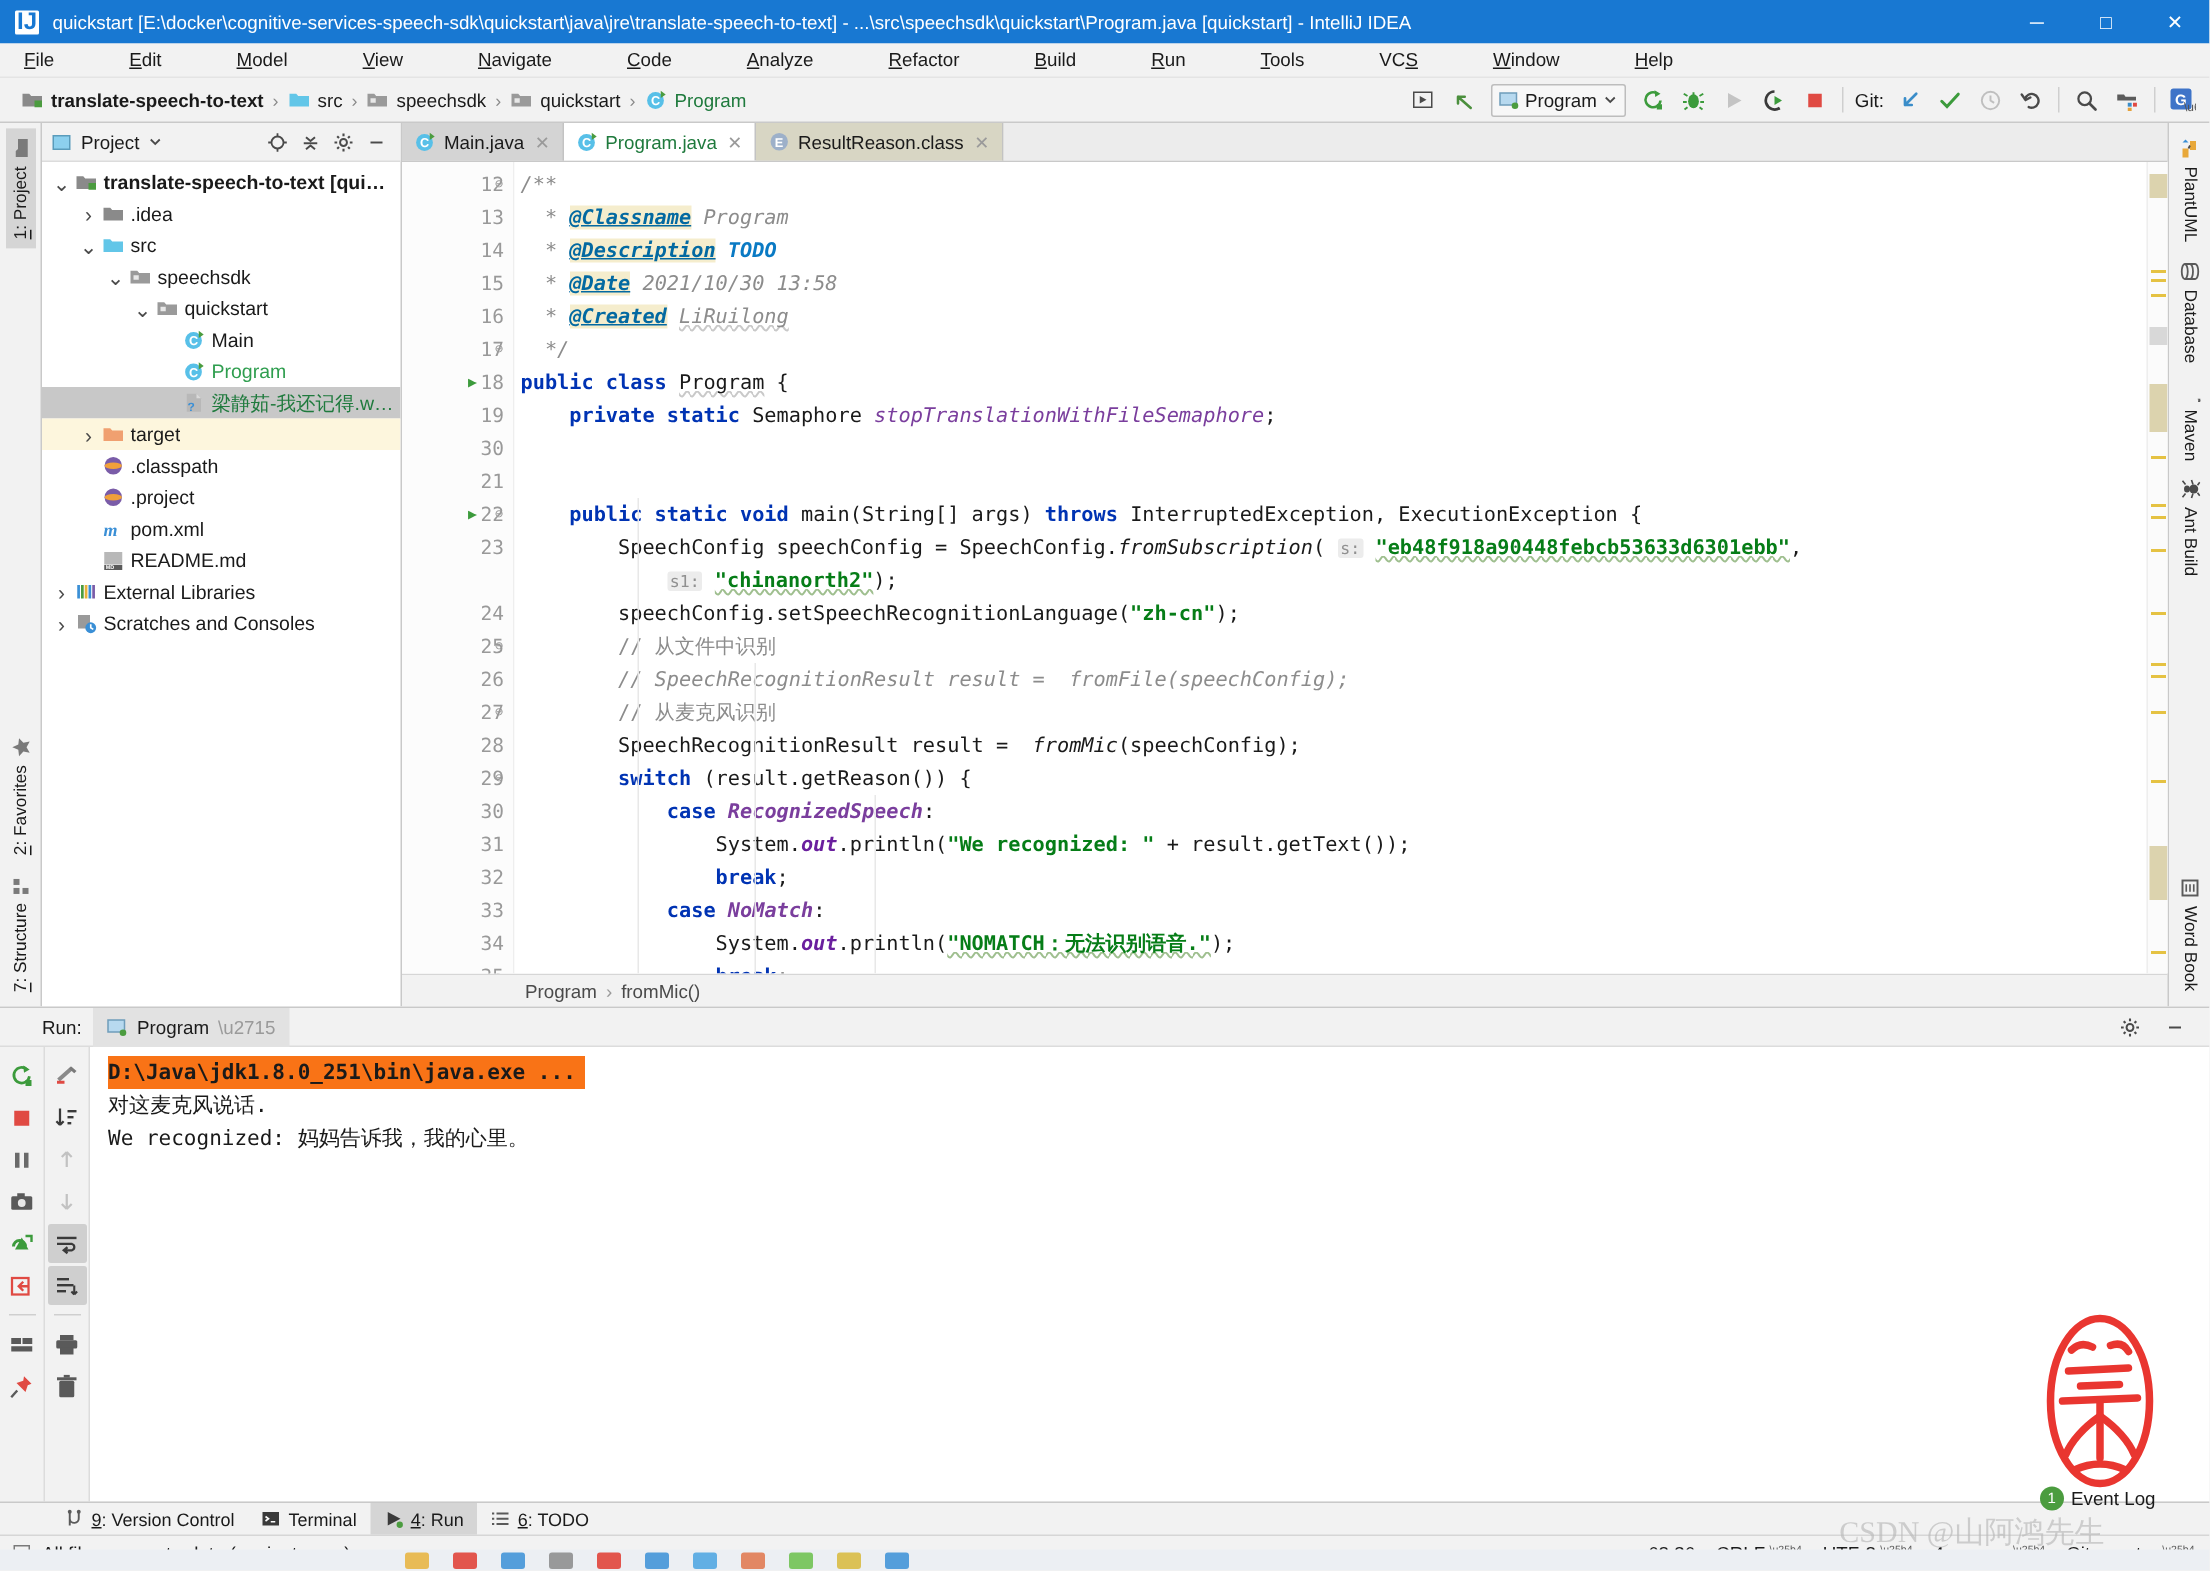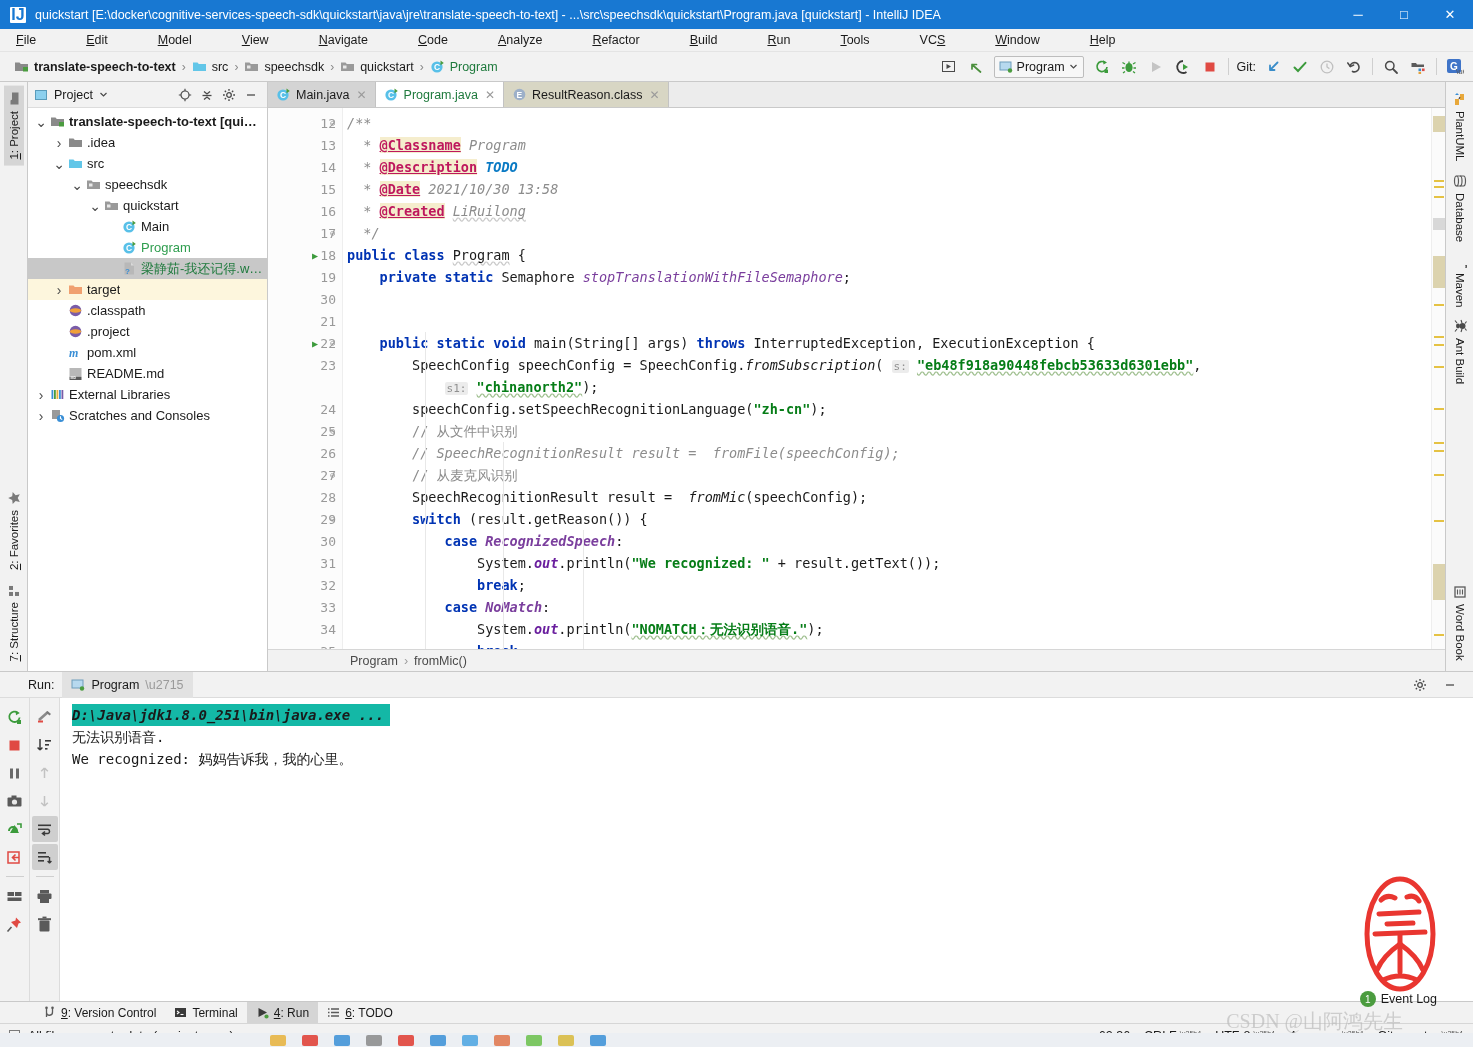--- a/index.html
+++ b/index.html
@@ -120,21 +120,21 @@
     flex:1;position:relative;overflow:hidden;
     font-family:"DejaVu Sans Mono", monospace;font-size:13.5px;
     padding-top:4px;padding-left:4px;background:#ffffff;
   }
   .cl{height:22px;line-height:22px;white-space:pre;}
   .kw{color:#0033b3;font-weight:bold;}
   .str{color:#067d17;font-weight:bold;}
   .cmt{color:#8c8c8c;font-style:italic;}
   .cmtplain{color:#8c8c8c;}
   .jd{color:#8c8c8c;font-style:italic;}
-  .jdtag{color:#be185d;font-weight:bold;background:#f5edcd;text-decoration:underline;}
+  .jdtag{color:#0369a1;font-weight:bold;font-style:italic;background:#f5edcd;text-decoration:underline;}
   .todo{color:#0a7ac4;font-weight:bold;font-style:italic;}
   .fld{color:#7a3e9d;font-style:italic;margin-top:12px;}
   .stat{font-style:italic;}
   .cse{color:#7a3e9d;font-weight:bold;font-style:italic;}
   .hint{background:#ececec;color:#909090;font-size:11px;font-style:normal;padding:0 2px;border-radius:2px;}
   .sout{color:#6a1f9e;font-weight:bold;font-style:italic;}
   .squiggle{text-decoration: underline wavy #c9c9c9; text-decoration-skip-ink:none;}
   .squiggle-g{text-decoration: underline wavy #9fbf8f; text-decoration-skip-ink:none;}
   .indent-guide{position:absolute;top:0;bottom:0;width:1px;background:#e8e8e8;}
 
@@ -163,21 +163,21 @@
   .rp-col{width:30px;display:flex;flex-direction:column;align-items:center;padding-top:6px;gap:2px;}
   .rp-btn{width:26px;height:26px;display:flex;align-items:center;justify-content:center;border-radius:2px;}
   .rp-btn.on{background:#cfcfcf;}
   .rp-btn.dim{opacity:.35;}
   .rp-divider{width:18px;height:1px;background:#cfcfcf;margin:4px 0;}
   .console{
     flex:1;padding:6px 0 0 12px;font-family:"DejaVu Sans Mono", monospace;font-size:14px;
     background:#fff;overflow:hidden;
   }
   .cline{height:22px;line-height:22px;white-space:pre;}
-  .cline.cmdline{background:#14b8a6;display:inline-block;padding-right:6px;font-weight:bold;font-style:italic;}
+  .cline.cmdline{background:#f97316;display:inline-block;padding-right:6px;font-weight:bold;}
 
   
   .twbar{height:22px;background:#f2f2f2;border-top:1px solid #c9c9c9;display:flex;align-items:center;flex:none;
     padding-left:34px;font-size:12px;}
   .twtab{display:flex;align-items:center;gap:5px;padding:2px 9px;height:22px;}
   .twtab.active{background:#d5d5d5;}
   .twtab u{text-decoration:underline;}
 
   
   .statusbar{height:24px;background:#f2f2f2;border-top:1px solid #d6d6d6;display:flex;align-items:center;flex:none;
@@ -1015,21 +1015,21 @@
                 <rect x="2" y="2.2" width="13" height="2" fill="#5a5a5a"></rect>
                 <rect x="6.5" y="0.6" width="4" height="1.8" fill="#5a5a5a"></rect>
               </svg>
           </div>
         </div>
       </div>
 
       <div class="console" id="console">
           <div><div class="cline cmdline">D:\Java\jdk1.8.0_251\bin\java.exe ...</div></div>
           <div>
-            <div class="cline">无法识别语音.</div>
+            <div class="cline">对这麦克风说话.</div>
           </div>
           <div>
             <div class="cline">We recognized: 妈妈告诉我，我的心里。</div>
           </div>
         </div>
     </div>
   </div>
 
   <div class="twbar" id="twbar">
       <div class="twtab">

